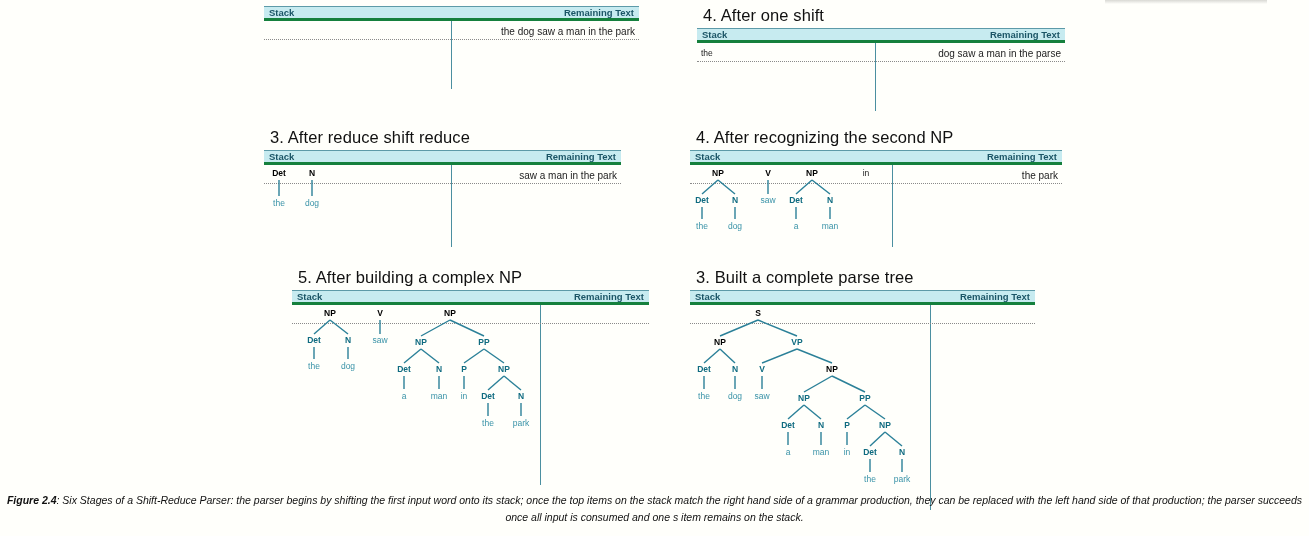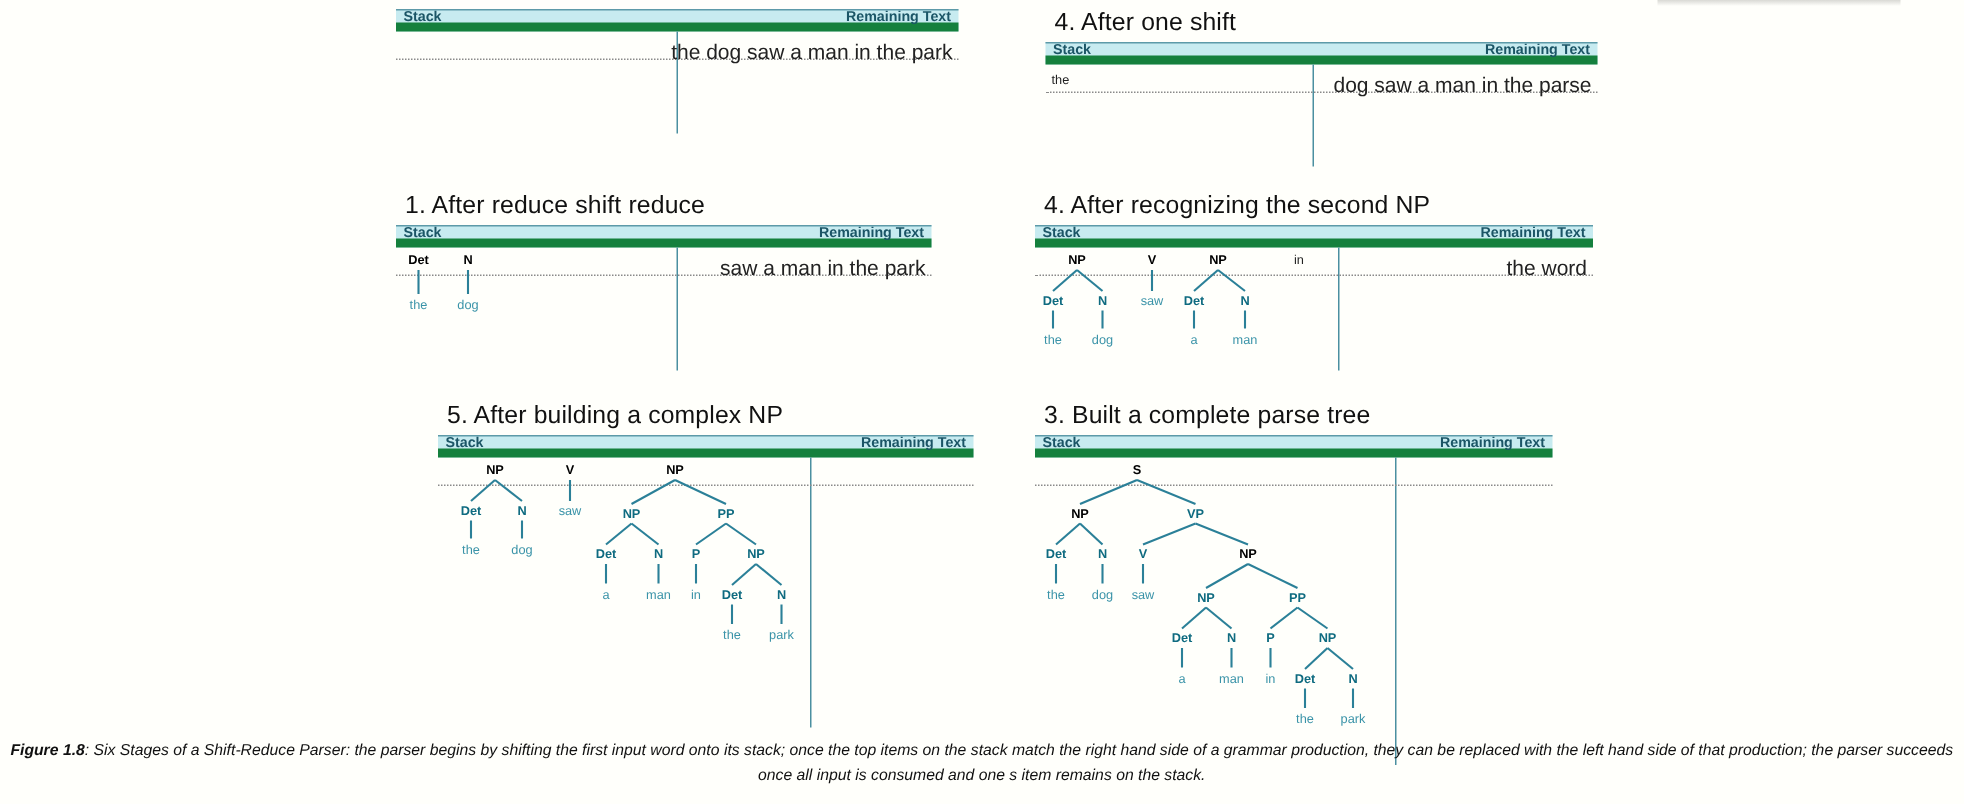--- a/index.html
+++ b/index.html
@@ -17,40 +17,40 @@
 
   .stage{position:absolute;}
   .stage-title{
     font-size:16.5px;color:#111;font-weight:400;
     letter-spacing:0.1px;white-space:nowrap;
     margin:0 0 3px 6px;
   }
   .table{position:relative;}
   .thead{
     display:flex;background:#c7ebf0;
-    border-top:1px solid #5d9aa8;border-bottom:6px solid #15803d;
+    border-top:1px solid #5d9aa8;border-bottom:3px solid #15803d;
     height:15px;align-items:center;
     box-sizing:border-box;
   }
   .th{
     font-size:9.5px;font-weight:bold;color:#1b5566;
     padding:0 5px;box-sizing:border-box;white-space:nowrap;
   }
   .th-stack{text-align:left;}
   .th-rem{text-align:right;}
   .body{position:relative;}
   .vdiv{
     position:absolute;top:0;width:1px;background:#4b8fa0;
   }
   .hdots{
     position:absolute;left:0;right:0;height:0;
     border-top:1px dotted #8a8a8a;
   }
   .remtext{
-    position:absolute;font-size:14px;color:#222;
+    position:absolute;font-size:10px;color:#222;
     white-space:nowrap;text-align:right;
   }
   .stacktext{
     position:absolute;font-size:8.5px;color:#222;white-space:nowrap;
   }
 
   .tree{position:absolute;left:0;top:0;}
   .tree svg{display:block;overflow:visible;}
   text.nd-root{font-family:"Liberation Sans",sans-serif;font-size:8.5px;font-weight:bold;fill:#000;text-anchor:middle;}
   text.nd-int{font-family:"Liberation Sans",sans-serif;font-size:8.5px;font-weight:bold;fill:#0f6b80;text-anchor:middle;}
@@ -94,21 +94,21 @@
     <div class="body" style="height:68px;">
       <div class="vdiv" style="left:178px;height:68px;"></div>
       <div class="hdots" style="top:18px;"></div>
       <div class="stacktext" style="left:4px;top:5px;">the</div>
       <div class="remtext" style="right:4px;top:5px;">dog saw a man in the parse</div>
     </div>
   </div>
 </div>
 
 <div class="stage" style="left:264px;top:128px;width:357px;">
-  <div class="stage-title">1. After reduce shift reduce</div>
+  <div class="stage-title">3. After reduce shift reduce</div>
   <div class="table">
     <div class="thead">
       <div class="th th-stack" style="width:187px;">Stack</div>
       <div class="th th-rem" style="width:170px;">Remaining Text</div>
     </div>
     <div class="body" style="height:82px;">
       <div class="vdiv" style="left:187px;height:82px;"></div>
       <div class="hdots" style="top:18px;"></div>
       <div class="remtext" style="right:4px;top:5px;padding-left:12px;">saw a man in the park</div>
       <div class="tree">
@@ -128,21 +128,21 @@
 <div class="stage" style="left:690px;top:128px;width:372px;">
   <div class="stage-title">4. After recognizing the second NP</div>
   <div class="table">
     <div class="thead">
       <div class="th th-stack" style="width:202px;">Stack</div>
       <div class="th th-rem" style="width:170px;">Remaining Text</div>
     </div>
     <div class="body" style="height:82px;">
       <div class="vdiv" style="left:202px;height:82px;"></div>
       <div class="hdots" style="top:18px;"></div>
-      <div class="remtext" style="right:4px;top:5px;">the word</div>
+      <div class="remtext" style="right:4px;top:5px;">the park</div>
       <div class="tree">
         <svg width="210" height="70" viewBox="0 0 210 70">
 
           <text class="nd-root" x="28" y="11">NP</text>
           <line class="edge" x1="28" y1="15" x2="12" y2="29"></line>
           <line class="edge" x1="28" y1="15" x2="45" y2="29"></line>
           <text class="nd-int" x="12" y="38">Det</text>
           <text class="nd-int" x="45" y="38">N</text>
           <line class="edge" x1="12" y1="42" x2="12" y2="54"></line>
           <line class="edge" x1="45" y1="42" x2="45" y2="54"></line>
@@ -295,14 +295,14 @@
           <line class="edge" x1="212" y1="154" x2="212" y2="167"></line>
           <text class="nd-leaf" x="180" y="177">the</text>
           <text class="nd-leaf" x="212" y="177">park</text>
         </svg>
       </div>
     </div>
   </div>
 </div>
 
 <div class="caption">
-  <b>Figure 1.8</b><span>: Six Stages of a Shift-Reduce Parser: the parser begins by shifting the first input word onto its stack; once the top items on the stack match the right hand side of a grammar production, they can be replaced with the left hand side of that production; the parser succeeds once all input is consumed and one s item remains on the stack.</span>
+  <b>Figure 2.4</b><span>: Six Stages of a Shift-Reduce Parser: the parser begins by shifting the first input word onto its stack; once the top items on the stack match the right hand side of a grammar production, they can be replaced with the left hand side of that production; the parser succeeds once all input is consumed and one s item remains on the stack.</span>
 </div>
 
 </body></html>

